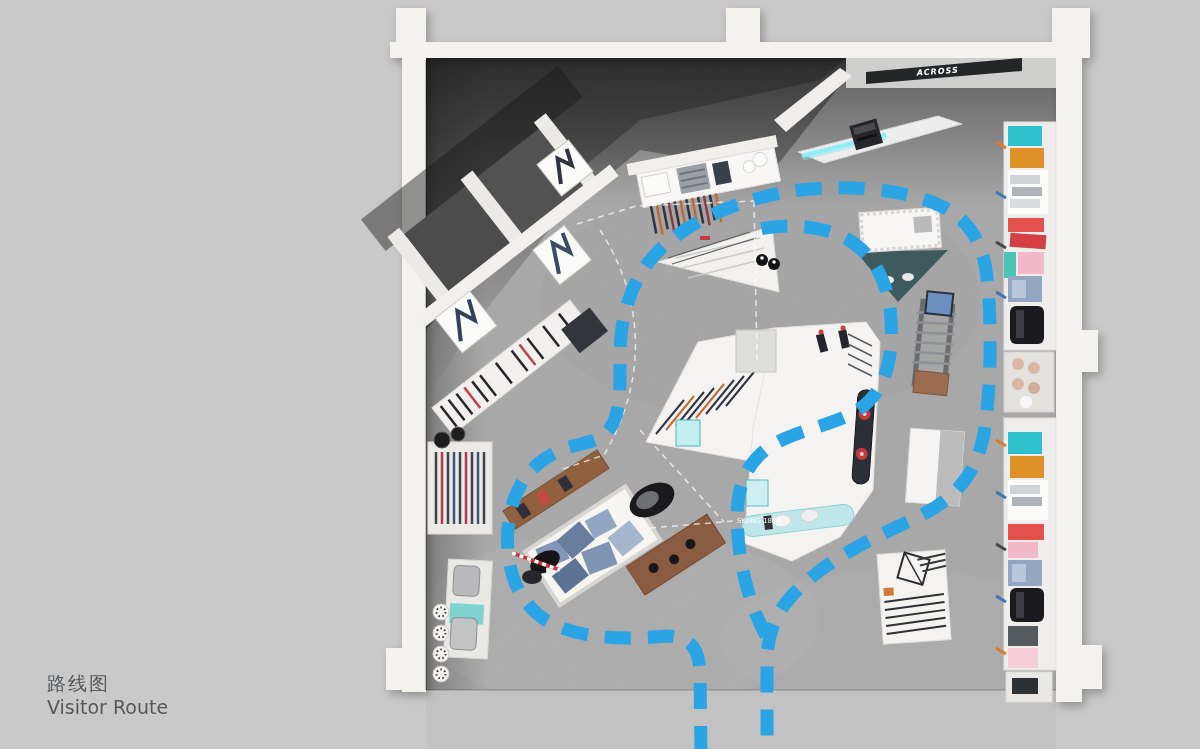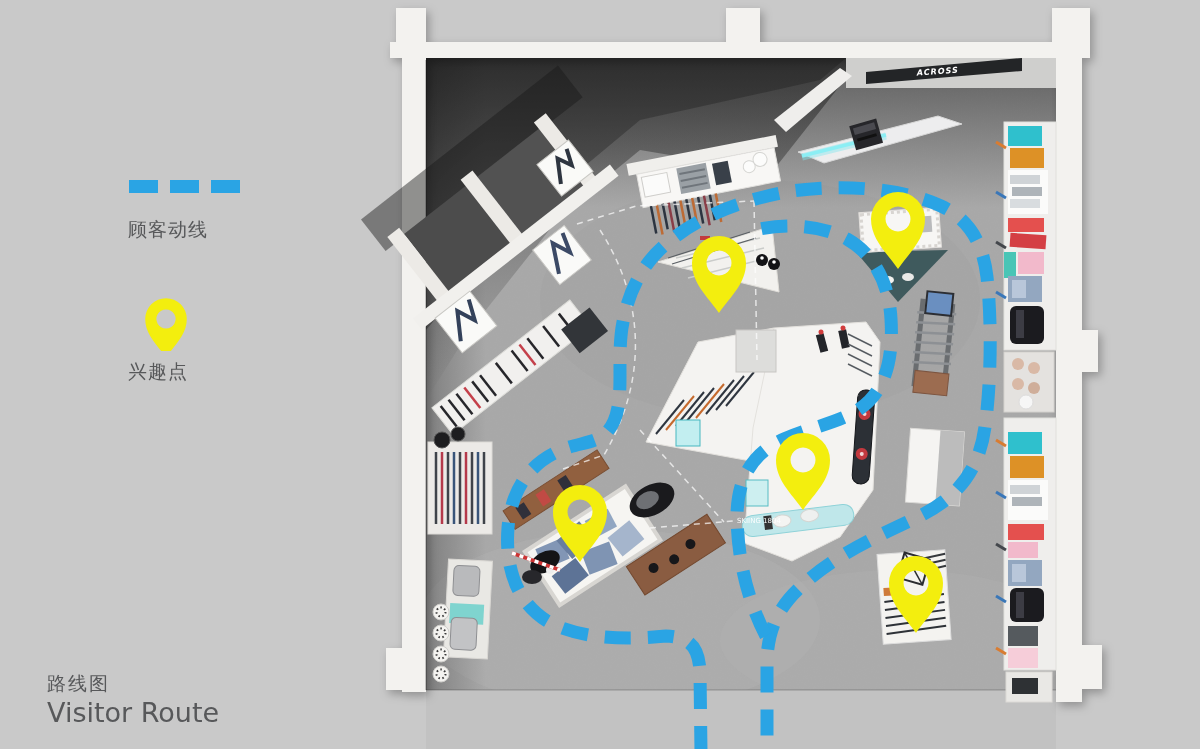--- a/index.html
+++ b/index.html
@@ -7,42 +7,28 @@
          font-family:"DejaVu Sans","Liberation Sans",sans-serif;}
   #plan{position:absolute;left:0;top:0;}
   .legend{position:absolute;left:128px;top:180px;width:220px;}
   .legend-dash{width:112px;height:13px;margin-left:1px;
     background:repeating-linear-gradient(90deg,var(--route,#2aa4e4) 0 29px,transparent 29px 41px);}
   .legend-label{color:#57585a;font-size:19px;letter-spacing:1px;margin-top:24px;}
   .legend-pin{margin-top:52px;margin-left:14px;}
   .poi-pin{fill:var(--poi,#f3ee0e);fill-rule:evenodd;}
   .titles{position:absolute;left:47px;top:672px;color:#57585a;line-height:1.25;}
   .title-zh{font-size:19px;letter-spacing:2px;}
-  .title-en{font-size:27px;}
+  .title-en{font-size:19px;}
   text{font-family:"DejaVu Sans","Liberation Sans",sans-serif;}
 </style>
 </head>
 <body>
 
 <div id="stage" style="--route: #2aa4e4; --poi: #f3ee0e; background: rgb(201, 201, 201);">
 
-  <div class="legend">
-    <div class="legend-dash"></div>
-    <div class="legend-label">顾客动线</div>
-    <div class="legend-pin">
-      <svg width="48" height="56" viewBox="-24 -24 48 56">
-        <defs>
-          <path id="pin-shape" fill-rule="evenodd" d="M 0,50 C -12,33 -27,20 -27,0 A 27,27 0 1 1 27,0 C 27,20 12,33 0,50 Z
-               M 0,-12.5 A 12.5,12.5 0 1 0 0.01,-12.5 Z"></path>
-        </defs>
-        <use href="#pin-shape" class="poi-pin" transform="scale(0.77)"></use>
-      </svg>
-    </div>
-    <div class="legend-label" style="margin-top:4px">兴趣点</div>
-  </div>
 
   <svg id="plan" width="1200" height="749" viewBox="0 0 1200 749">
     <defs>
       <filter id="noise" x="0" y="0" width="100%" height="100%">
         <feTurbulence type="fractalNoise" baseFrequency="0.85" numOctaves="2"></feTurbulence>
         <feColorMatrix type="matrix" values="0 0 0 0 0.45  0 0 0 0 0.45  0 0 0 0 0.45  0 0 0 0.6 0"></feColorMatrix>
       </filter>
       <filter id="ds">
           <feDropShadow dx="3" dy="4" stdDeviation="5" flood-opacity="0.28"></feDropShadow>
         </filter>

